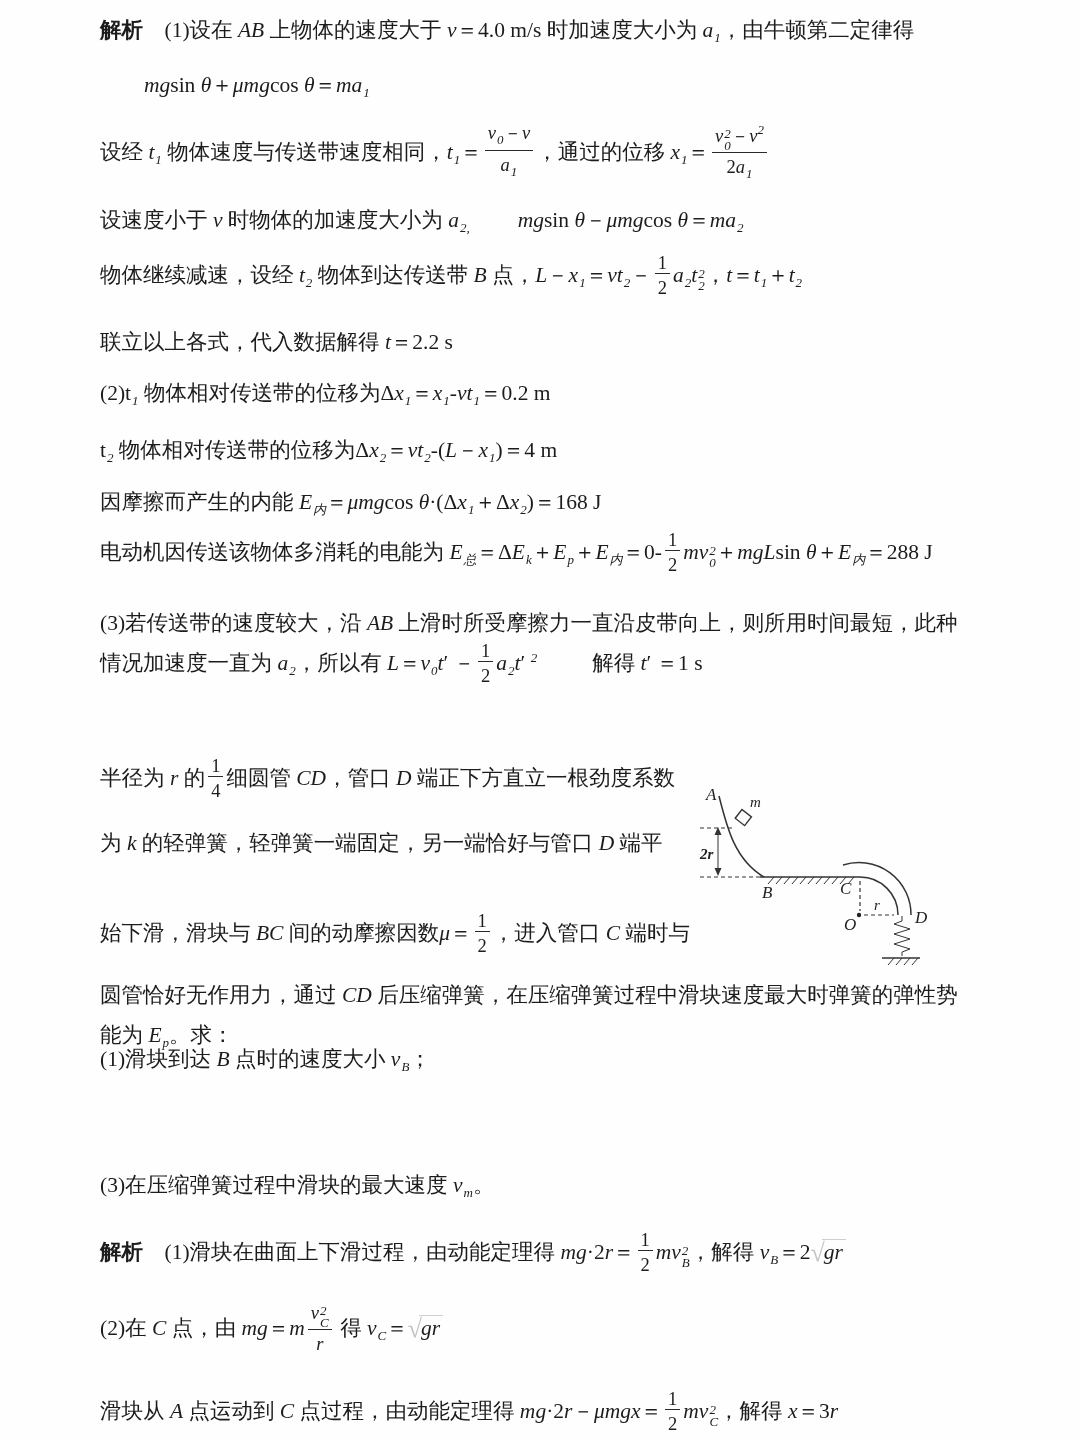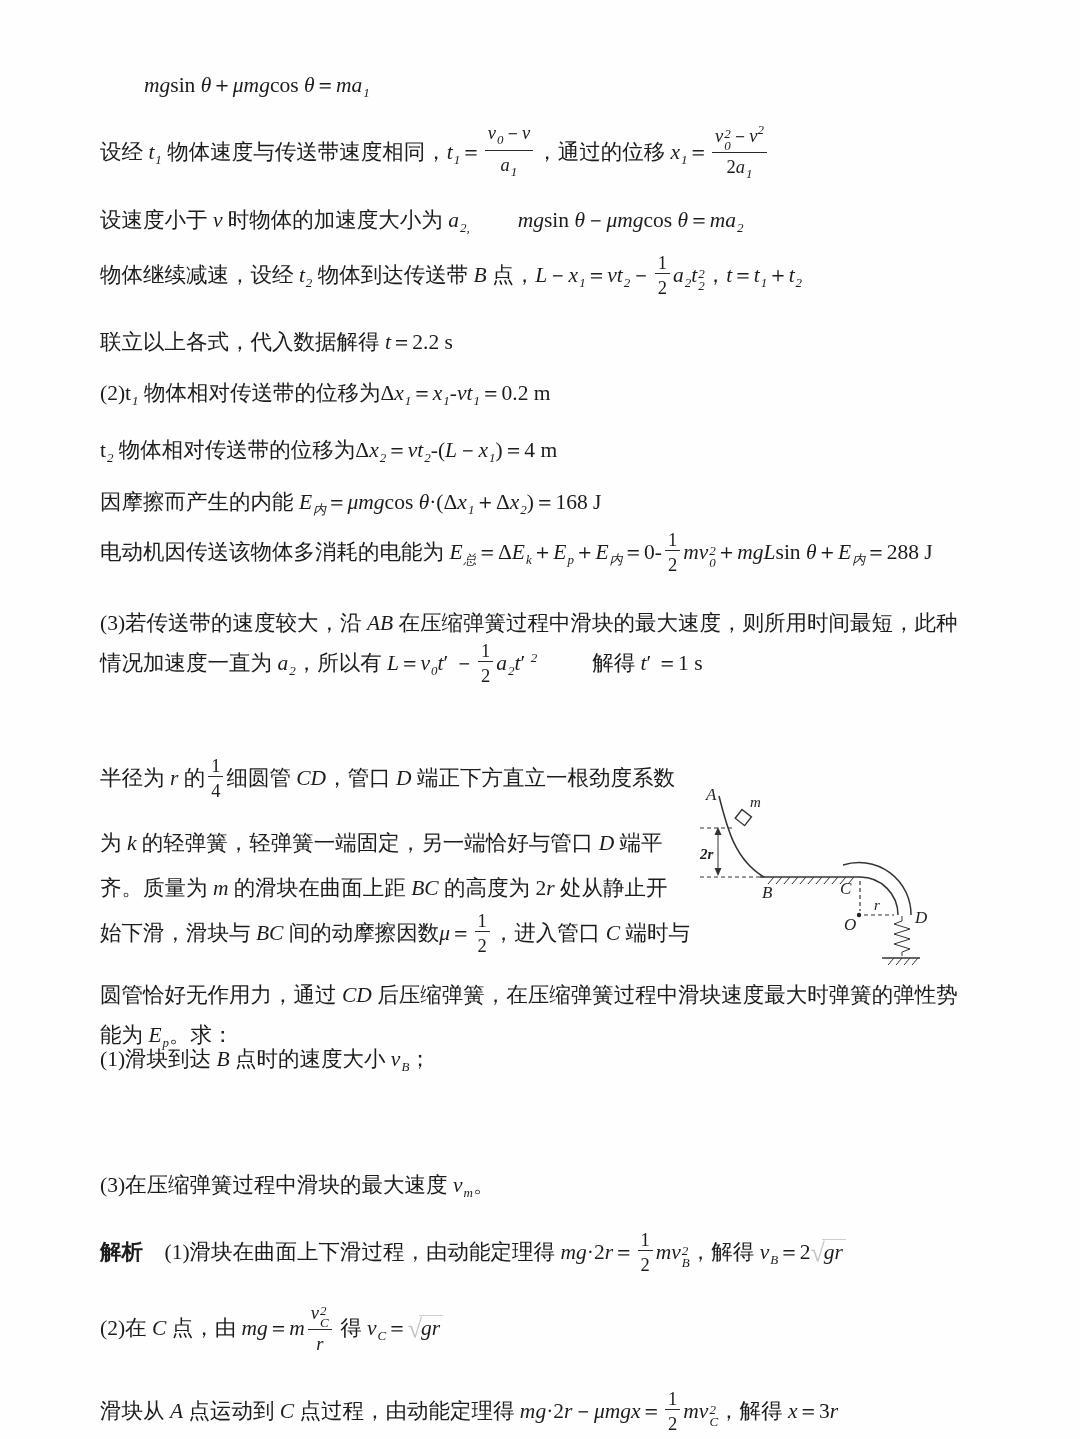--- a/index.html
+++ b/index.html
@@ -84,34 +84,34 @@
     <path class="thin" d="M210,136 L210,141 L202,144 L218,149 L202,154 L218,159 L202,164 L218,169 L210,172 L210,176"></path>
     <path class="st" d="M190,178 H228"></path>
     <g class="thin">
       <path d="M196,185 L202,178"></path>
         <path d="M204,185 L210,178"></path>
       <path d="M212,185 L218,178"></path>
         <path d="M220,185 L226,178"></path>
     </g>
   </svg>
 
+<div class="line" style="top: 15px; left: 100px;"><span class="b">解析</span><span class="c">　(1)设在 </span><span class="i">AB</span><span class="c"> 上物体的速度大于 </span><span class="i">v</span><span class="c">＝4.0 m/s 时加速度大小为 </span><span class="i">a</span><span class="sub">1</span><span class="c">，由牛顿第二定律得</span></div>
     <div class="line" style="top: 70px; left: 100px; margin-left: 44px;"><span class="i">mg</span><span class="c">sin </span><span class="i">θ</span><span class="c">＋</span><span class="i">μmg</span><span class="c">cos </span><span class="i">θ</span><span class="c">＝</span><span class="i">ma</span><span class="sub">1</span></div>
     <div class="line" style="top: 120px; left: 100px;"><span class="c">设经 </span><span class="i">t</span><span class="sub">1</span><span class="c"> 物体速度与传送带速度相同，</span><span class="i">t</span><span class="sub">1</span><span class="c">＝</span><span class="frac"><span class="fn"><span class="i">v</span><span class="sub">0</span><span class="c">－</span><span class="i">v</span></span><span class="fd"><span class="i">a</span><span class="sub">1</span></span></span><span class="c">，通过的位移 </span><span class="i">x</span><span class="sub">1</span><span class="c">＝</span><span class="frac"><span class="fn"><span class="i">v</span><span class="ss"><span>2</span><span>0</span></span><span class="c">－</span><span class="i">v</span><span class="sup">2</span></span><span class="fd"><span class="c">2</span><span class="i">a</span><span class="sub">1</span></span></span></div>
     <div class="line" style="top: 205px; left: 100px;"><span class="c">设速度小于 </span><span class="i">v</span><span class="c"> 时物体的加速度大小为 </span><span class="i">a</span><span class="sub">2,</span><span class="gap" style="width: 48px;"></span><span class="i">mg</span><span class="c">sin </span><span class="i">θ</span><span class="c">－</span><span class="i">μmg</span><span class="c">cos </span><span class="i">θ</span><span class="c">＝</span><span class="i">ma</span><span class="sub">2</span></div>
     <div class="line" style="top: 253px; left: 100px;"><span class="c">物体继续减速，设经 </span><span class="i">t</span><span class="sub">2</span><span class="c"> 物体到达传送带 </span><span class="i">B</span><span class="c"> 点，</span><span class="i">L</span><span class="c">－</span><span class="i">x</span><span class="sub">1</span><span class="c">＝</span><span class="i">vt</span><span class="sub">2</span><span class="c">－</span><span class="frac"><span class="fn"><span class="c">1</span></span><span class="fd"><span class="c">2</span></span></span><span class="i">a</span><span class="sub">2</span><span class="i">t</span><span class="ss"><span>2</span><span>2</span></span><span class="c">，</span><span class="i">t</span><span class="c">＝</span><span class="i">t</span><span class="sub">1</span><span class="c">＋</span><span class="i">t</span><span class="sub">2</span></div>
     <div class="line" style="top: 327px; left: 100px;"><span class="c">联立以上各式，代入数据解得 </span><span class="i">t</span><span class="c">＝2.2 s</span></div>
     <div class="line" style="top: 378px; left: 100px;"><span class="c">(2)t</span><span class="sub">1</span><span class="c"> 物体相对传送带的位移为Δ</span><span class="i">x</span><span class="sub">1</span><span class="c">＝</span><span class="i">x</span><span class="sub">1</span><span class="c">-</span><span class="i">vt</span><span class="sub">1</span><span class="c">＝0.2 m</span></div>
     <div class="line" style="top: 435px; left: 100px;"><span class="c">t</span><span class="sub">2</span><span class="c"> 物体相对传送带的位移为Δ</span><span class="i">x</span><span class="sub">2</span><span class="c">＝</span><span class="i">vt</span><span class="sub">2</span><span class="c">-(</span><span class="i">L</span><span class="c">－</span><span class="i">x</span><span class="sub">1</span><span class="c">)＝4 m</span></div>
     <div class="line" style="top: 487px; left: 100px;"><span class="c">因摩擦而产生的内能 </span><span class="i">E</span><span class="sub">内</span><span class="c">＝</span><span class="i">μmg</span><span class="c">cos </span><span class="i">θ</span><span class="c">·(Δ</span><span class="i">x</span><span class="sub">1</span><span class="c">＋Δ</span><span class="i">x</span><span class="sub">2</span><span class="c">)＝168 J</span></div>
     <div class="line" style="top: 530px; left: 100px;"><span class="c">电动机因传送该物体多消耗的电能为 </span><span class="i">E</span><span class="sub">总</span><span class="c">＝Δ</span><span class="i">E</span><span class="sub">k</span><span class="c">＋</span><span class="i">E</span><span class="sub">p</span><span class="c">＋</span><span class="i">E</span><span class="sub">内</span><span class="c">＝0-</span><span class="frac"><span class="fn"><span class="c">1</span></span><span class="fd"><span class="c">2</span></span></span><span class="i">mv</span><span class="ss"><span>2</span><span>0</span></span><span class="c">＋</span><span class="i">mgL</span><span class="c">sin </span><span class="i">θ</span><span class="c">＋</span><span class="i">E</span><span class="sub">内</span><span class="c">＝288 J</span></div>
-    <div class="line" style="top: 608px; left: 100px;"><span class="c">(3)若传送带的速度较大，沿 </span><span class="i">AB</span><span class="c"> 在压缩弹簧过程中滑块的最大速度，则所用时间最短，此种</span></div>
+    <div class="line" style="top: 608px; left: 100px;"><span class="c">(3)若传送带的速度较大，沿 </span><span class="i">AB</span><span class="c"> 上滑时所受摩擦力一直沿皮带向上，则所用时间最短，此种</span></div>
     <div class="line" style="top: 641px; left: 100px;"><span class="c">情况加速度一直为 </span><span class="i">a</span><span class="sub">2</span><span class="c">，所以有 </span><span class="i">L</span><span class="c">＝</span><span class="i">v</span><span class="sub">0</span><span class="i">t</span><span class="c">′ －</span><span class="frac"><span class="fn"><span class="c">1</span></span><span class="fd"><span class="c">2</span></span></span><span class="i">a</span><span class="sub">2</span><span class="i">t</span><span class="c">′ </span><span class="sup">2</span><span class="gap" style="width: 55px;"></span><span class="c">解得 </span><span class="i">t</span><span class="c">′ ＝1 s</span></div>
     <div class="line" style="top: 756px; left: 100px;"><span class="c">半径为 </span><span class="i">r</span><span class="c"> 的</span><span class="frac"><span class="fn"><span class="c">1</span></span><span class="fd"><span class="c">4</span></span></span><span class="c">细圆管 </span><span class="i">CD</span><span class="c">，管口 </span><span class="i">D</span><span class="c"> 端正下方直立一根劲度系数</span></div>
     <div class="line" style="top: 828px; left: 100px;"><span class="c">为 </span><span class="i">k</span><span class="c"> 的轻弹簧，轻弹簧一端固定，另一端恰好与管口 </span><span class="i">D</span><span class="c"> 端平</span></div>
-    <div class="line" style="top: 873px; left: 100px;"><span class="c">齐。质量为 </span><span class="i">m</span><span class="c"> 的滑块在曲面上距 </span><span class="i">BC</span><span class="c"> 的高度为 2</span><span class="i">r</span><span class="c"> 处从静止开</span></div>
     <div class="line" style="top: 911px; left: 100px;"><span class="c">始下滑，滑块与 </span><span class="i">BC</span><span class="c"> 间的动摩擦因数</span><span class="i">μ</span><span class="c">＝</span><span class="frac"><span class="fn"><span class="c">1</span></span><span class="fd"><span class="c">2</span></span></span><span class="c">，进入管口 </span><span class="i">C</span><span class="c"> 端时与</span></div>
     <div class="line" style="top: 980px; left: 100px;"><span class="c">圆管恰好无作用力，通过 </span><span class="i">CD</span><span class="c"> 后压缩弹簧，在压缩弹簧过程中滑块速度最大时弹簧的弹性势</span></div>
     <div class="line" style="top: 1020px; left: 100px; text-align: center;"><span class="c">能为 </span><span class="i">E</span><span class="sub">p</span><span class="c">。求：</span></div>
     <div class="line" style="top: 1044px; left: 100px;"><span class="c">(1)滑块到达 </span><span class="i">B</span><span class="c"> 点时的速度大小 </span><span class="i">v</span><span class="sub">B</span><span class="c">；</span></div>
     <div class="line" style="top: 1170px; left: 100px;"><span class="c">(3)在压缩弹簧过程中滑块的最大速度 </span><span class="i">v</span><span class="sub">m</span><span class="c">。</span></div>
     <div class="line" style="top: 1230px; left: 100px;"><span class="b">解析</span><span class="c">　(1)滑块在曲面上下滑过程，由动能定理得 </span><span class="i">mg</span><span class="c">·2</span><span class="i">r</span><span class="c">＝</span><span class="frac"><span class="fn"><span class="c">1</span></span><span class="fd"><span class="c">2</span></span></span><span class="i">mv</span><span class="ss"><span>2</span><span>B</span></span><span class="c">，解得 </span><span class="i">v</span><span class="sub">B</span><span class="c">＝2</span><span class="sqrt"><span class="rad">√</span><span class="rdc"><span class="i">gr</span></span></span></div>
     <div class="line" style="top: 1303px; left: 100px;"><span class="c">(2)在 </span><span class="i">C</span><span class="c"> 点，由 </span><span class="i">mg</span><span class="c">＝</span><span class="i">m</span><span class="frac"><span class="fn"><span class="i">v</span><span class="ss"><span>2</span><span>C</span></span></span><span class="fd"><span class="i">r</span></span></span><span class="c"> 得 </span><span class="i">v</span><span class="sub">C</span><span class="c">＝</span><span class="sqrt"><span class="rad">√</span><span class="rdc"><span class="i">gr</span></span></span></div>
     <div class="line" style="top: 1389px; left: 100px;"><span class="c">滑块从 </span><span class="i">A</span><span class="c"> 点运动到 </span><span class="i">C</span><span class="c"> 点过程，由动能定理得 </span><span class="i">mg</span><span class="c">·2</span><span class="i">r</span><span class="c">－</span><span class="i">μmgx</span><span class="c">＝</span><span class="frac"><span class="fn"><span class="c">1</span></span><span class="fd"><span class="c">2</span></span></span><span class="i">mv</span><span class="ss"><span>2</span><span>C</span></span><span class="c">，解得 </span><span class="i">x</span><span class="c">＝3</span><span class="i">r</span></div>
   </div>
 

